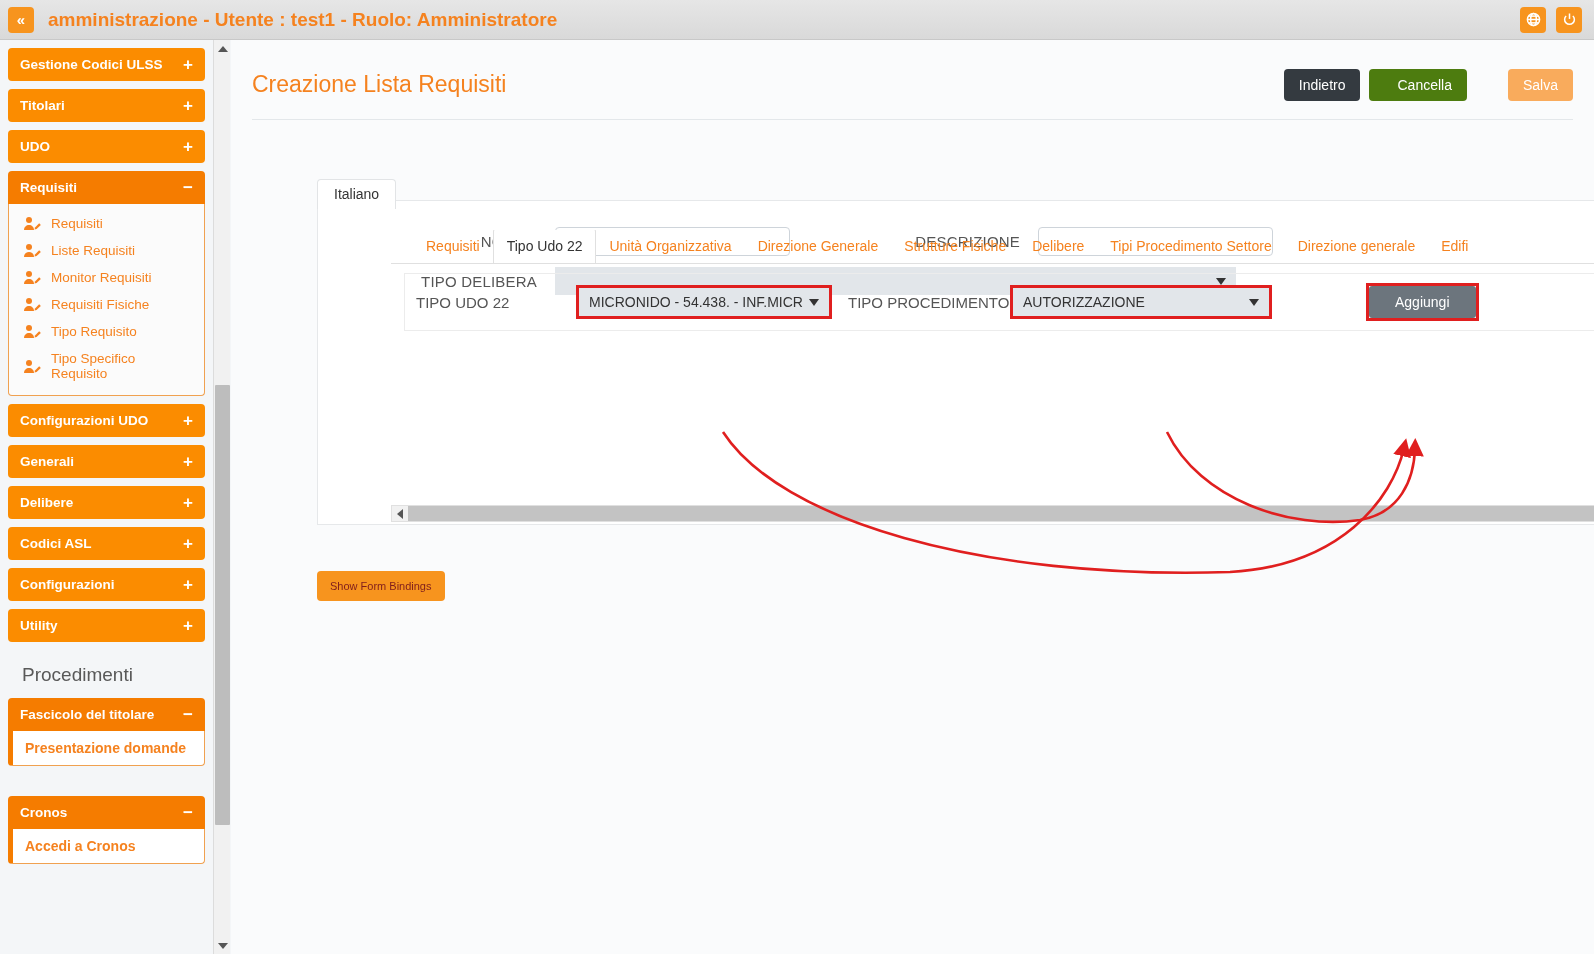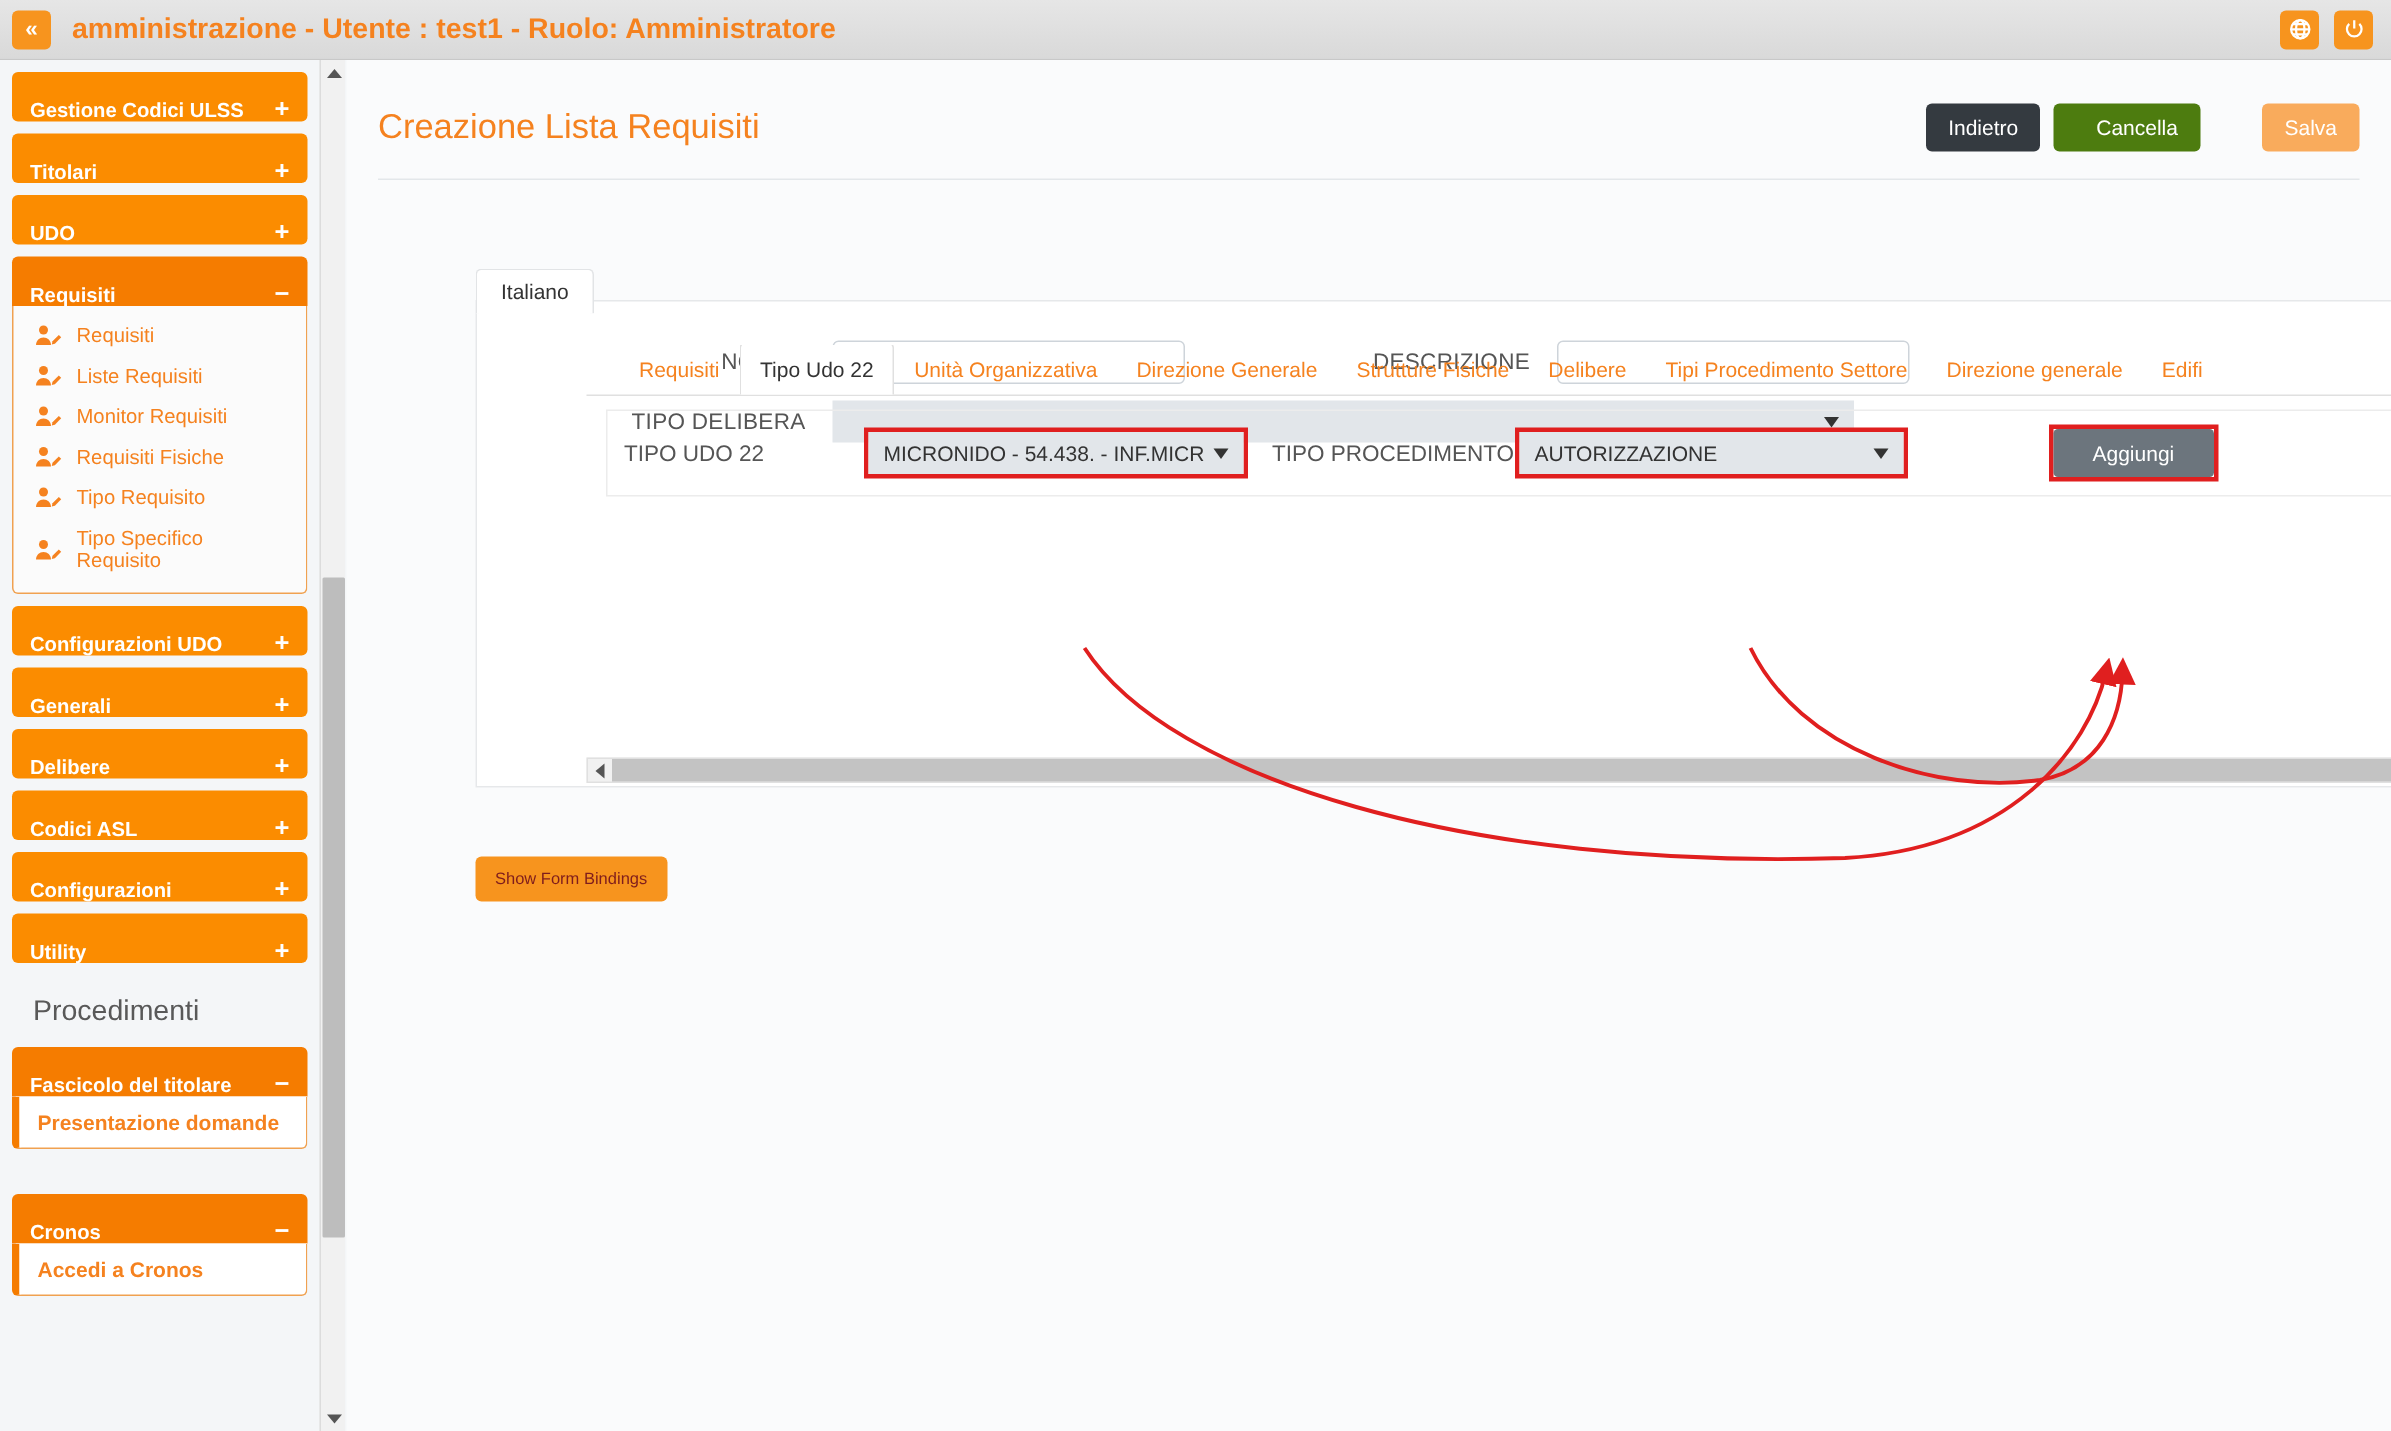--- a/index.html
+++ b/index.html
@@ -48,21 +48,21 @@
     position: absolute; left: 0; top: 40px; width: 213px; height: 914px;
     background: #f4f6f8;
     overflow: hidden;
     padding: 8px 8px 0 8px;
   }
   .side-group { margin-bottom: 8px; }
   .side-header {
     height: 33px; border-radius: 4px;
     background: #fb8c00;
     color: #fff; font-size: 13.5px; font-weight: bold;
-    display: flex; align-items: flex-end; padding: 0 12px;
+    display: flex; align-items: center; padding: 0 12px;
     cursor: pointer;
   }
   .side-header.expanded { background: #f57c00; border-radius: 4px 4px 0 0; }
   .side-header .sh-label { flex: 1; }
   .side-header .sh-sign { font-size: 17px; font-weight: bold; line-height: 1; }
   .side-sub {
     border: 1px solid #f0a150; border-top: none;
     border-radius: 0 0 4px 4px;
     background: #fbfbfb; padding: 6px 0 8px 0;
   }

